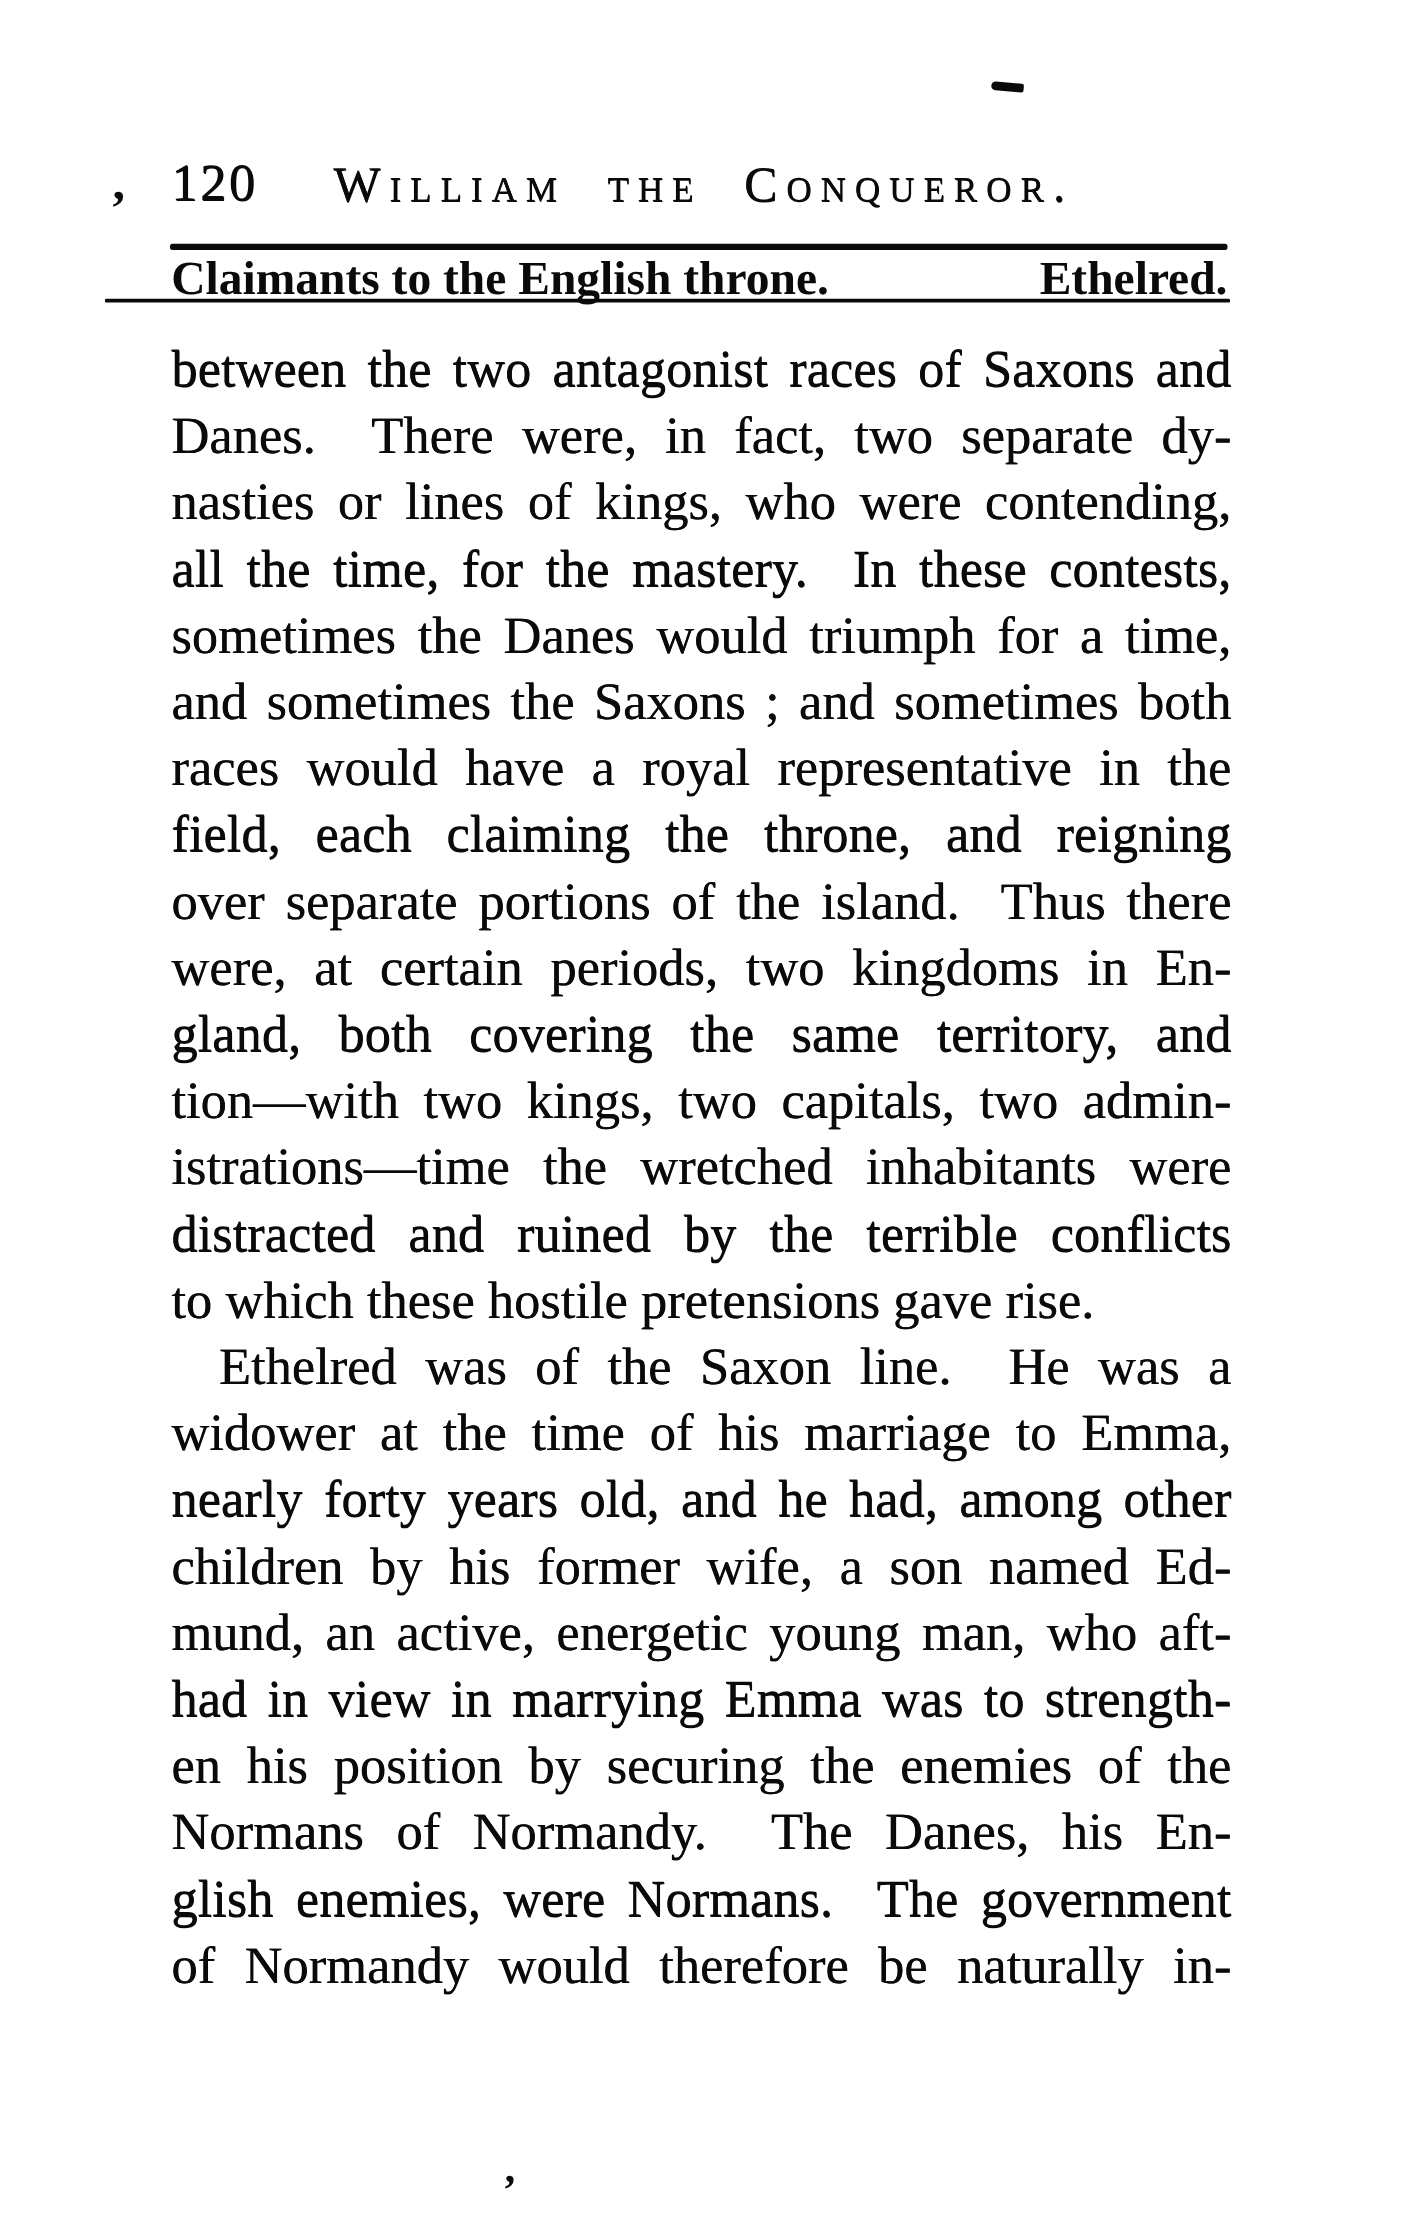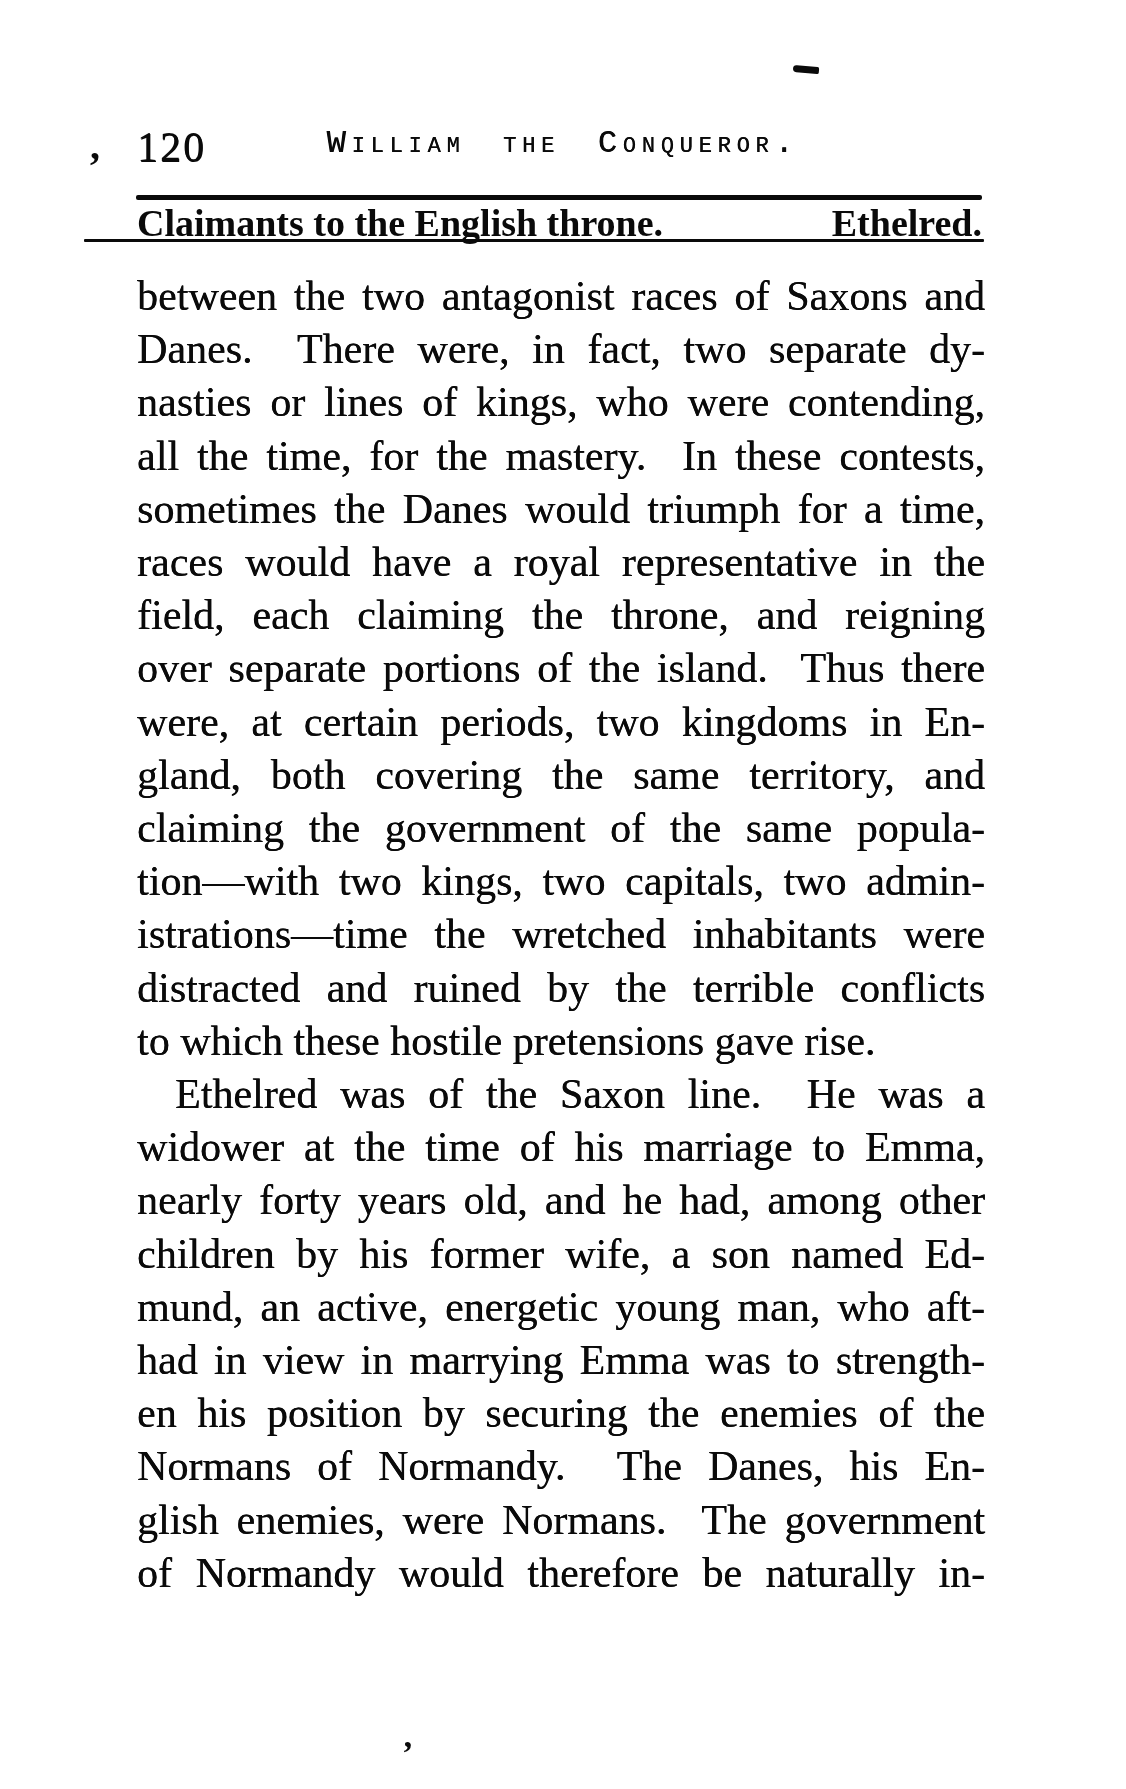--- a/index.html
+++ b/index.html
@@ -23,25 +23,24 @@
   
   .running-head{position:absolute;left:0;top:126px;width:100%;height:44px;}
   .page-number{
     position:absolute;left:137px;top:0;
     font-size:42px;line-height:1;letter-spacing:2px;
     text-shadow:0.5px 0.5px 0 #0a0a0a;
   }
   .book-title{
     position:absolute;left:50%;top:2px;transform:translateX(-50%);
     font-variant:small-caps;
-    font-size:32px;line-height:1;
+    font-size:40px;line-height:1;
     letter-spacing:0.18em;word-spacing:0.4em;
     white-space:nowrap;
     text-shadow:0.4px 0.4px 0 #0a0a0a;
-    font-family:Liberation Mono, monospace;
   }
   
   .rule{position:absolute;background:#0a0a0a;}
   .rule-top{left:136px;top:195px;width:846px;height:5px;border-radius:2px;}
   .rule-bottom{left:84px;top:239px;width:900px;height:3px;border-radius:1px;}
   
   .section-head{
     position:absolute;left:137px;top:203px;width:845px;height:32px;
     font-size:38px;font-weight:bold;line-height:1.1;
   }
@@ -83,26 +82,26 @@
   </div>
 
   <div class="rule rule-bottom"></div>
 
   <main class="body-text">
       <div class="line">between the two antagonist races of Saxons and</div>
       <div class="line">Danes.&nbsp; There were, in fact, two separate dy-</div>
       <div class="line">nasties or lines of kings, who were contending,</div>
       <div class="line">all the time, for the mastery.&nbsp; In these contests,</div>
       <div class="line">sometimes the Danes would triumph for a time,</div>
+      <div class="line">and sometimes the Saxons ; and sometimes both</div>
       <div class="line">races would have a royal representative in the</div>
       <div class="line">field, each claiming the throne, and reigning</div>
       <div class="line">over separate portions of the island.&nbsp; Thus there</div>
       <div class="line">were, at certain periods, two kingdoms in En-</div>
       <div class="line">gland, both covering the same territory, and</div>
-      <div class="line">claiming the government of the same popula-</div>
       <div class="line">tion—with two kings, two capitals, two admin-</div>
       <div class="line">istrations—time the wretched inhabitants were</div>
       <div class="line">distracted and ruined by the terrible conflicts</div>
       <div class="line end">to which these hostile pretensions gave rise.</div>
       <div class="line indent">Ethelred was of the Saxon line.&nbsp; He was a</div>
       <div class="line">widower at the time of his marriage to Emma,</div>
       <div class="line">nearly forty years old, and he had, among other</div>
       <div class="line">children by his former wife, a son named Ed-</div>
       <div class="line">mund, an active, energetic young man, who aft-</div>
       <div class="line">had in view in marrying Emma was to strength-</div>

